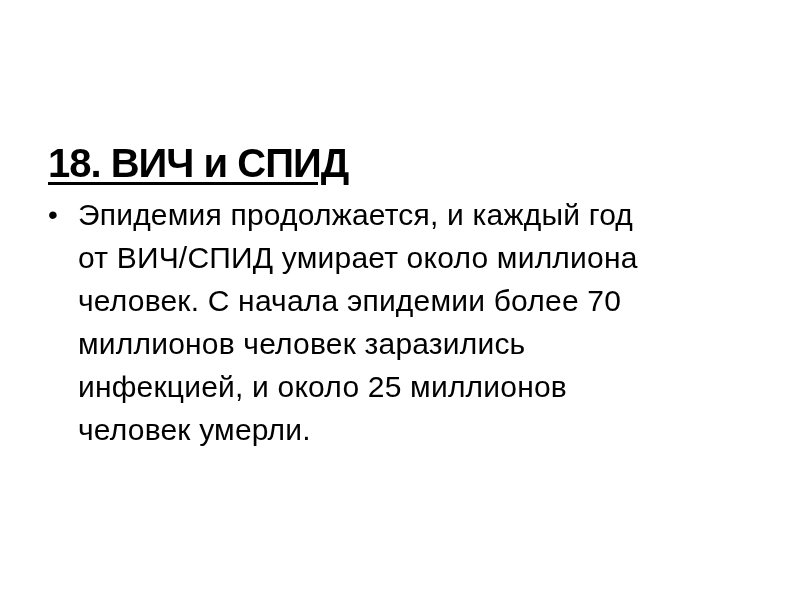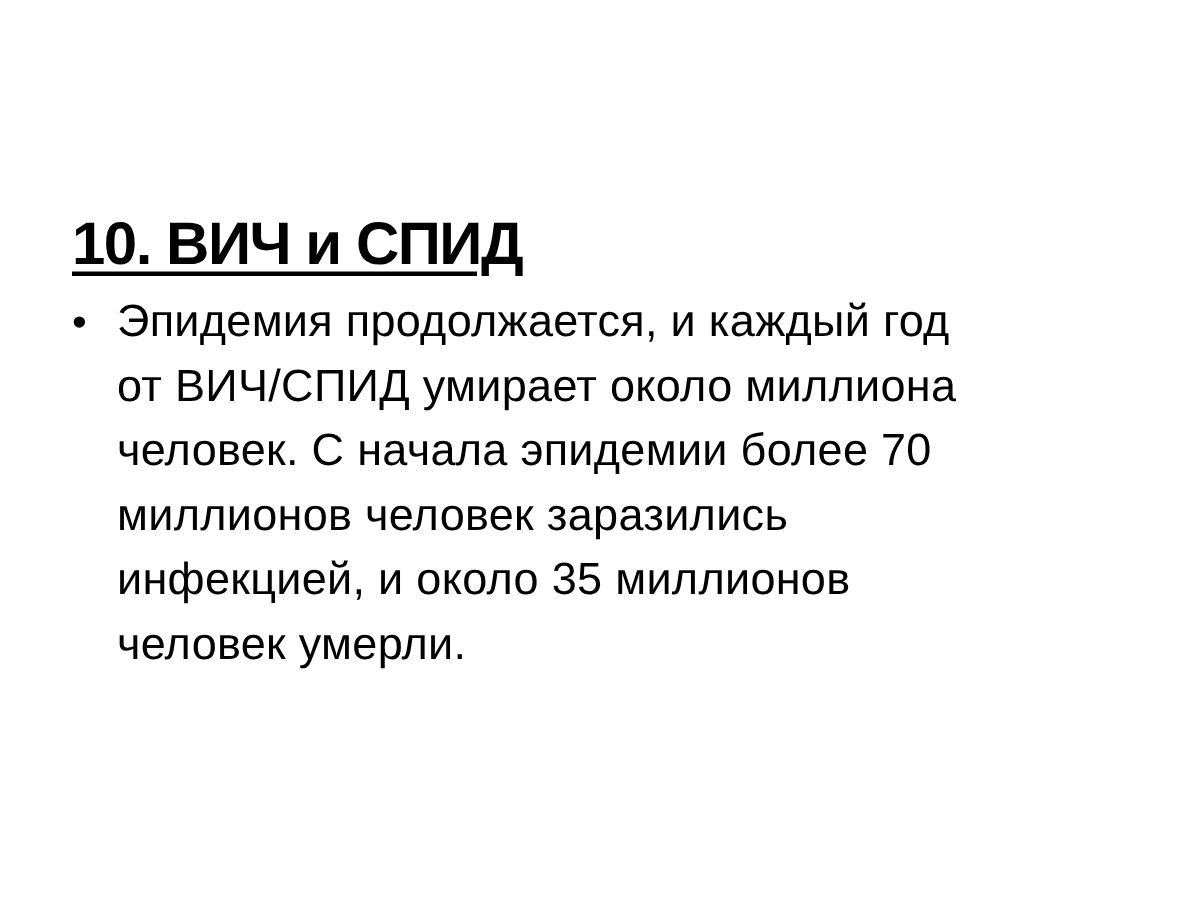--- a/index.html
+++ b/index.html
@@ -56,27 +56,27 @@
     letter-spacing: 0.2px;
     color: #000000;
     white-space: pre-line;
   }
 </style>
 </head>
 <body>
 
 <div class="slide">
 
-  <h1 class="slide-title">10. ВИЧ и СПИД</h1>
+  <h1 class="slide-title">18. ВИЧ и СПИД</h1>
 
   <div class="bullet-list">
     <div class="bullet-item">
       <span class="bullet-marker">•</span>
       <div class="bullet-text">Эпидемия продолжается, и каждый год
 от ВИЧ/СПИД умирает около миллиона
 человек. С начала эпидемии более 70
 миллионов человек заразились
-инфекцией, и около 35 миллионов
+инфекцией, и около 25 миллионов
 человек умерли.</div>
     </div>
   </div>
 
 </div>
 
 </body></html>

